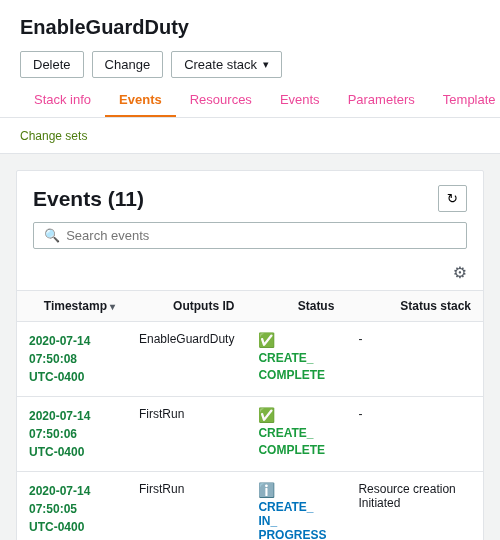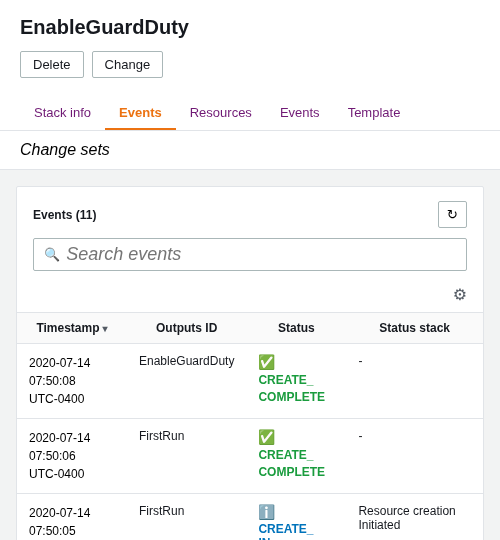--- a/index.html
+++ b/index.html
@@ -20,21 +20,21 @@
 
     .page-title {
       font-size: 20px;
       font-weight: 600;
       margin-bottom: 12px;
     }
 
     .toolbar {
       display: flex;
       gap: 8px;
-      margin-bottom: 19px;
+      margin-bottom: 6px;
       align-items: center;
     }
 
     .btn {
       border: 1px solid #aab7b8;
       background: #fff;
       border-radius: 2px;
       padding: 5px 12px;
       font-size: 13px;
       cursor: pointer;
@@ -52,61 +52,60 @@
     .nav-tabs {
       display: flex;
       gap: 0;
       border-bottom: none;
     }
 
     .nav-tab {
       padding: 8px 14px;
       cursor: pointer;
       font-size: 13px;
-      color: #701a75;
+      color: #ec4899;
       border-bottom: 2px solid transparent;
       white-space: nowrap;
     }
 
     .nav-tab.active {
       color: #ec7211;
       border-bottom: 2px solid #ec7211;
       font-weight: 600;
     }
 
     .subheader {
       background: #fff;
       padding: 10px 20px;
       border-bottom: 1px solid #e1e4e8;
     }
 
     .change-sets-link {
-      color: #000000;
-      cursor: pointer;
-      font-size: 16px;
+      color: #4d7c0f;
+      cursor: pointer;
+      font-size: 12px;
       text-decoration: none;
-      font-style: italic;
     }
 
     .main-content {
       background: #fff;
       margin: 16px;
       border: 1px solid #e1e4e8;
       border-radius: 2px;
     }
 
     .events-header {
       display: flex;
       justify-content: space-between;
       align-items: center;
       padding: 14px 16px 10px 16px;
     }
 
     .events-title {
-      font-size: 12px;
+      font-size: 21px;
       font-weight: 600;
     }
 
     .refresh-btn {
       border: 1px solid #aab7b8;
       background: #fff;
       border-radius: 2px;
       padding: 5px 8px;
       cursor: pointer;
       display: flex;
@@ -124,24 +123,23 @@
       border: 1px solid #aab7b8;
       border-radius: 2px;
       padding: 5px 10px;
       background: #fff;
       gap: 6px;
     }
 
     .search-input-wrapper input {
       border: none;
       outline: none;
-      font-size: 18px;
+      font-size: 13px;
       width: 100%;
       color: #4d7c0f;
-      font-style: italic;
     }
 
     .search-icon {
       color: #879596;
       font-size: 13px;
     }
 
     .settings-bar {
       display: flex;
       justify-content: flex-end;
@@ -153,39 +151,39 @@
       color: #545b64;
       font-size: 16px;
     }
 
     .events-table {
       width: 100%;
       border-collapse: collapse;
     }
 
     .events-table th {
-      text-align: center;
+      text-align: right;
       padding: 8px 12px;
       font-size: 12px;
       font-weight: 700;
       color: #16191f;
       border-top: 1px solid #e1e4e8;
       border-bottom: 1px solid #e1e4e8;
       background: #fafafa;
       white-space: nowrap;
     }
 
     .events-table td {
       padding: 10px 12px;
       vertical-align: top;
       border-bottom: 1px solid #e1e4e8;
       font-size: 12px;
     }
 
-    .timestamp-col { width: 110px; color: #000000; }
+    .timestamp-col { width: 110px; color: #15803d; font-weight: bold; }
     .logical-col { width: 90px; }
     .status-col { width: 100px; }
     .reason-col { }
 
     .status-complete {
       color: #1a9c3e;
       font-weight: 600;
     }
 
     .status-inprogress {
@@ -216,27 +214,31 @@
   </style>
 </head>
 <body>
 
 <div class="page-header">
   <h1 class="page-title">EnableGuardDuty</h1>
 
   <div class="toolbar">
     <button class="btn">Delete</button>
     <button class="btn">Change</button>
+    <button class="btn btn-dropdown">
+      <span>Create stack</span>
+    </button>
   </div>
 
   <nav class="nav-tabs">
     <div class="nav-tab">Stack info</div>
     <div class="nav-tab active">Events</div>
     <div class="nav-tab">Resources</div>
     <div class="nav-tab">Events</div>
+    <div class="nav-tab">Parameters</div>
     <div class="nav-tab">Template</div>
   </nav>
 </div>
 
 <div class="subheader">
   <a class="change-sets-link">Change sets</a>
 </div>
 
 <div class="main-content">
   <div class="events-header">

